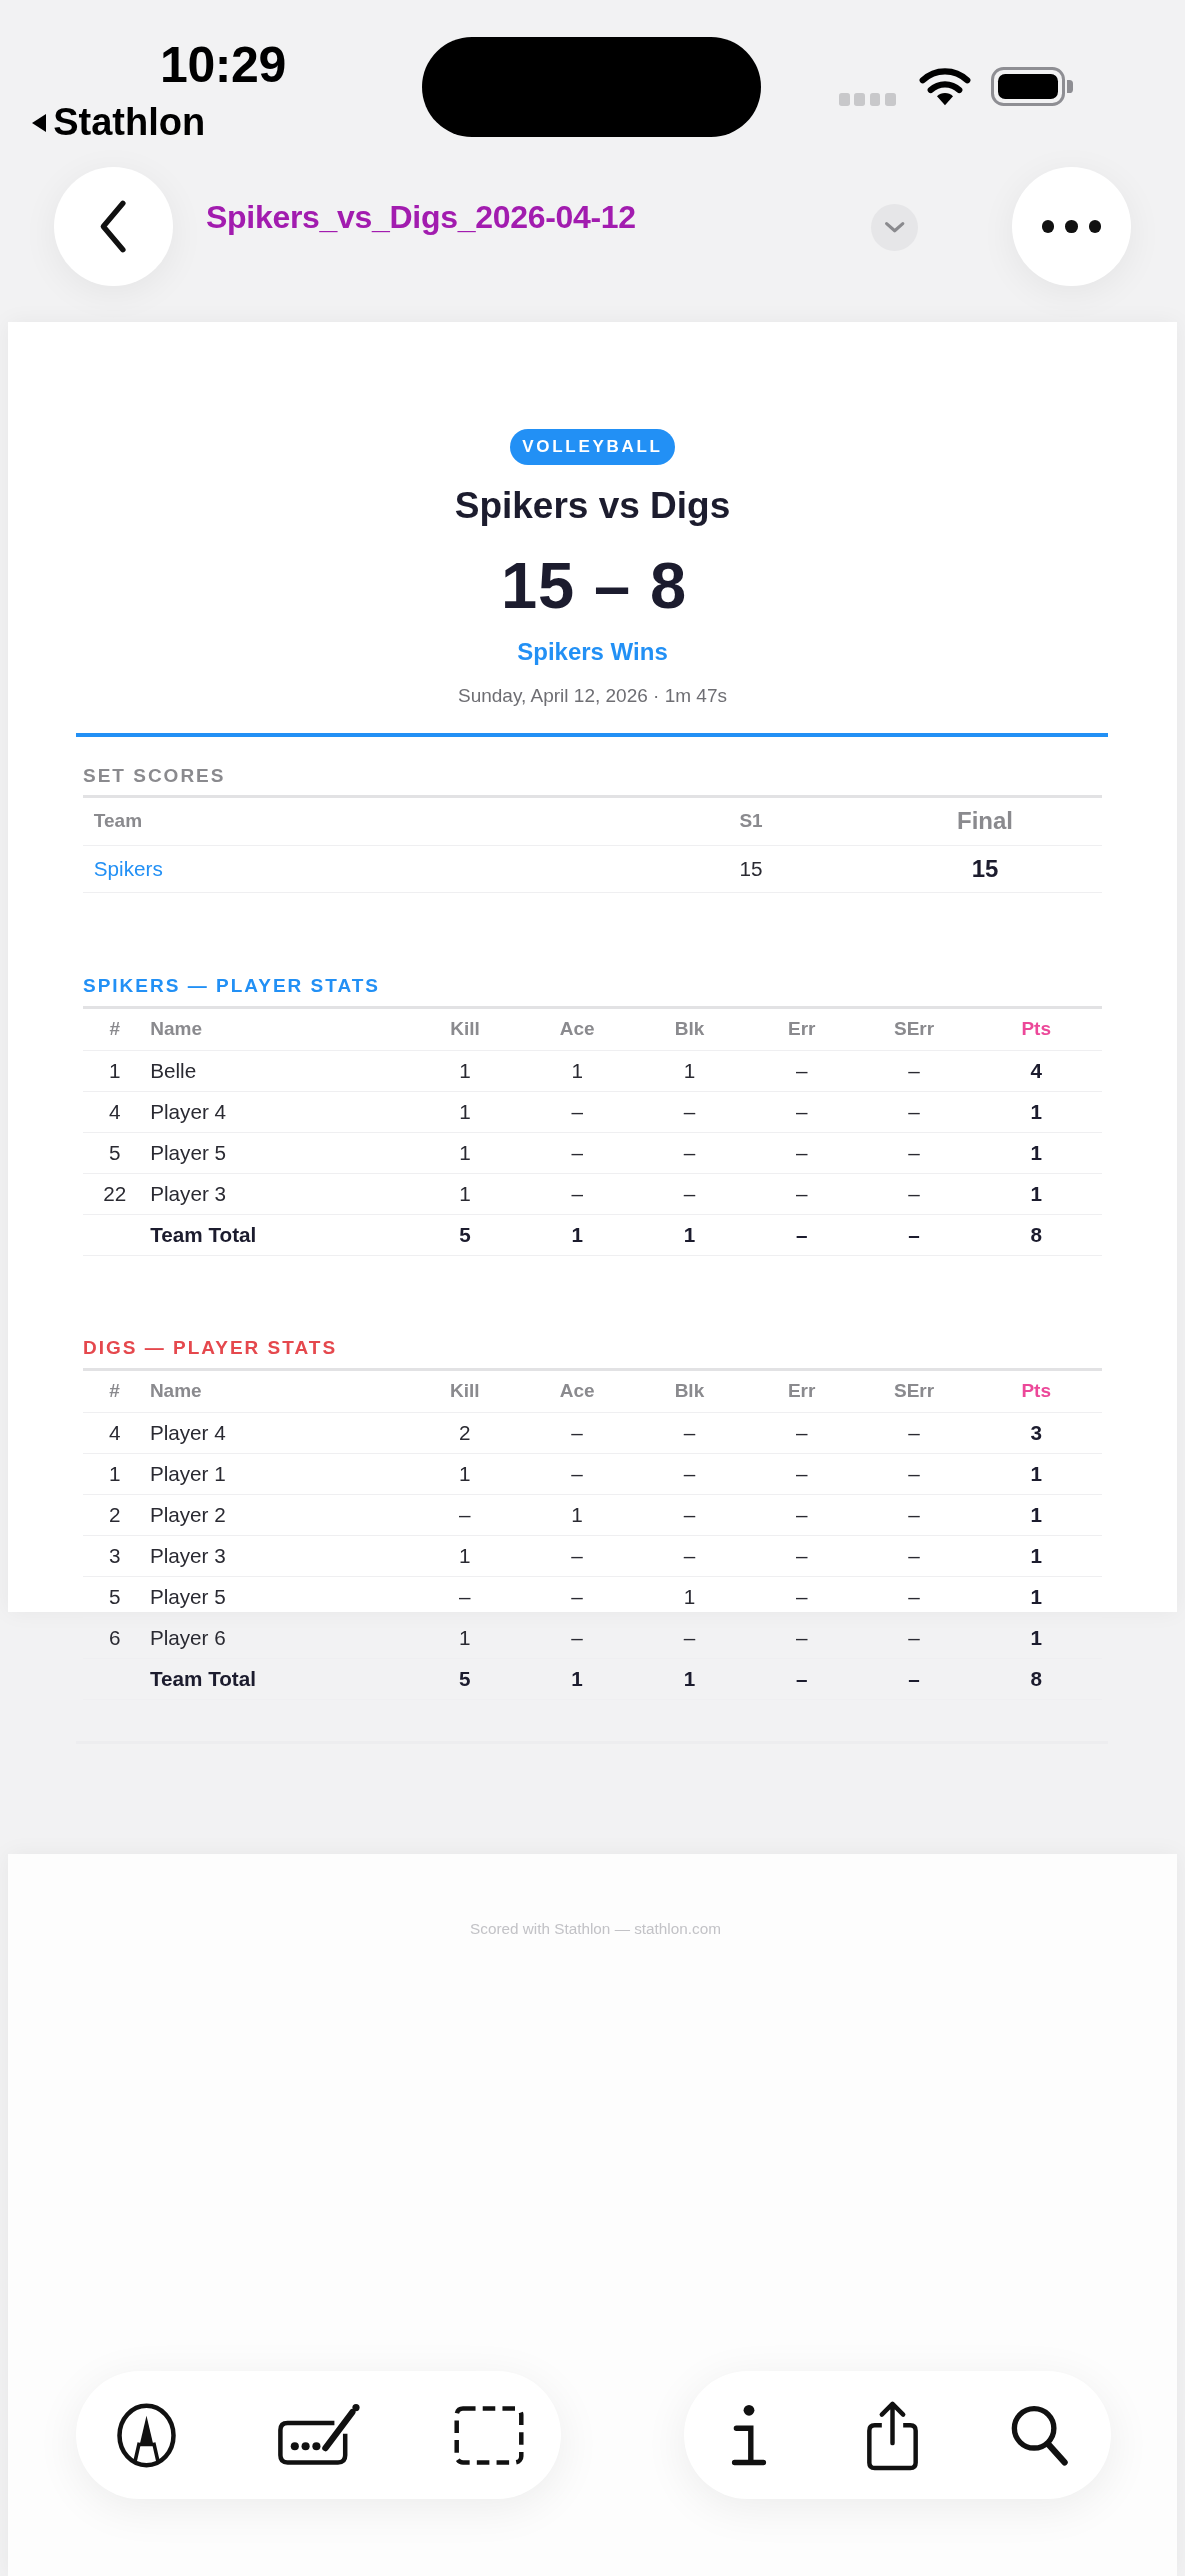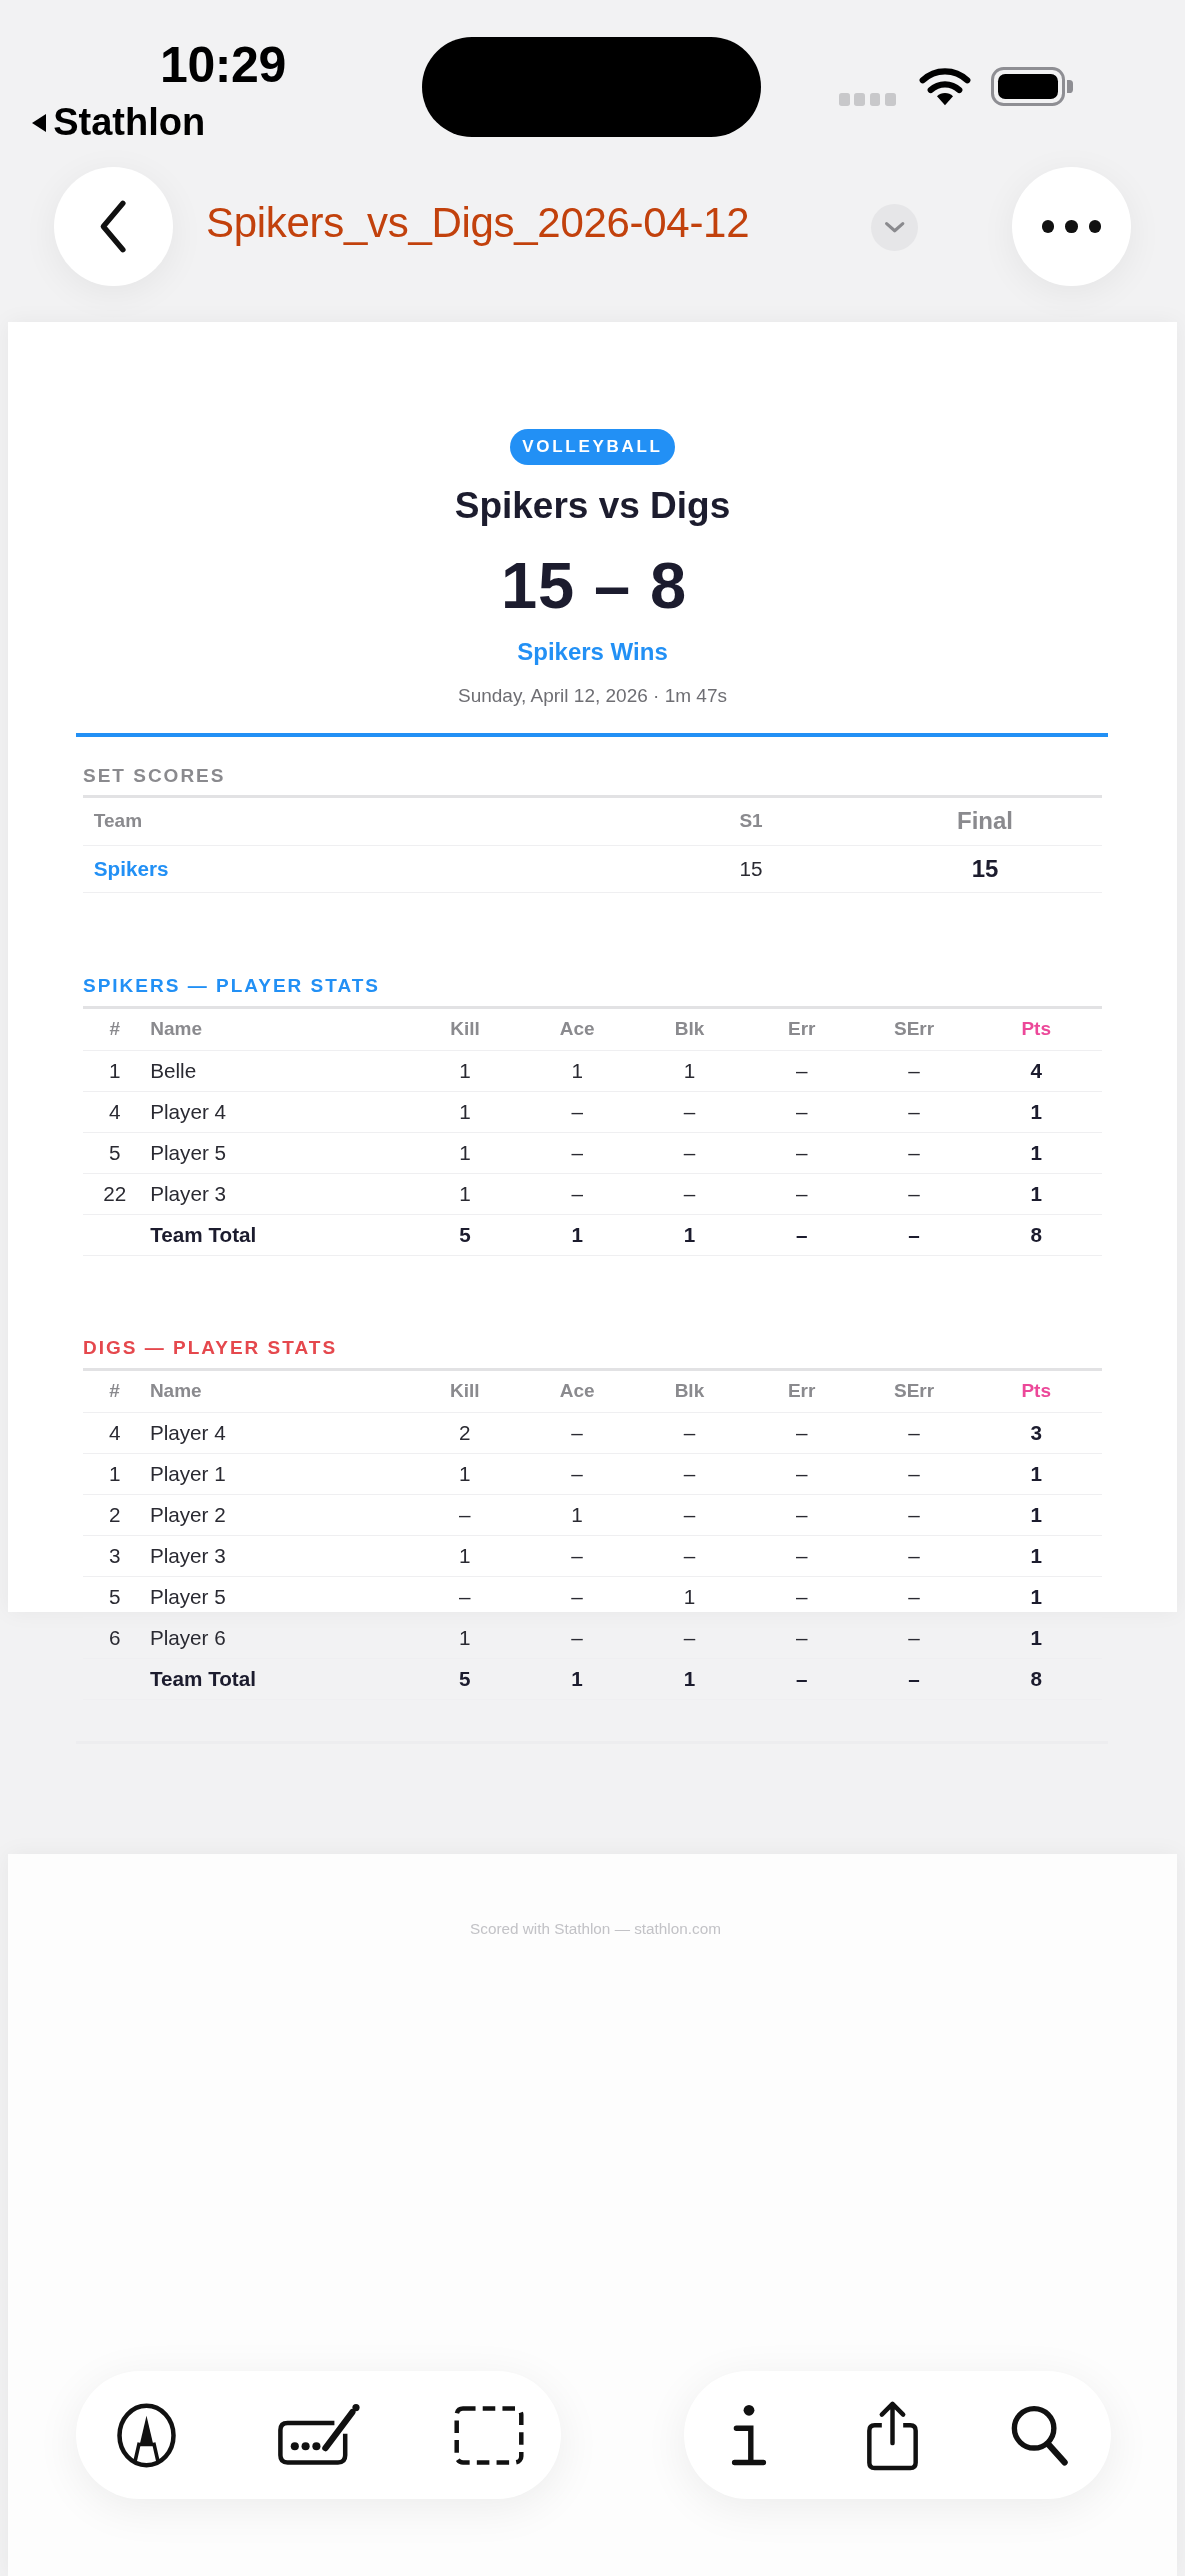--- a/index.html
+++ b/index.html
@@ -50,21 +50,21 @@
     position: absolute; width: 119px; height: 119px; border-radius: 50%;
     background: #fff; box-shadow: 0 7.2px 36px rgba(0,0,0,0.06);
     display: flex; align-items: center; justify-content: center;
   }
   .back-btn { left: 54px; top: 167px; }
   .more-btn { left: 1012px; top: 167px; }
   .more-dots { display: flex; gap: 10.8px; }
   .more-dots span { width: 12.6px; height: 12.6px; background: #111; border-radius: 50%; }
   .doc-title {
     position: absolute; left: 206px; top: 199px;
-    font-size: 42px; font-weight: 400; color: #c2410c; letter-spacing: -0.3px;
+    font-size: 32px; font-weight: 700; color: #a21caf; letter-spacing: -0.3px;
   }
   .title-chevron {
     position: absolute; left: 871px; top: 204px; width: 47px; height: 47px;
     border-radius: 50%; background: #e6e6e8;
     display: flex; align-items: center; justify-content: center;
   }
 
   
   .page {
     position: absolute; left: 8px; width: 1169px; background: #fff;
@@ -119,21 +119,21 @@
   td { font-size: 20.7px; color: #2a2a32; }
 
   .sets-table th, .sets-table td { height: 47px; }
   .sets-table th:first-child, .sets-table td:first-child { text-align: left; padding-left: 10.8px; }
   .sets-table .c-s1 { width: 108px; text-align: center; }
   .sets-table .c-final { width: 108px; text-align: center; }
   .sets-table .sp-s1 { width: 377px; }
   .sets-table .sp-end { width: 126px; }
   .sets-table th.c-final { font-size: 24px; }
   .sets-table td.c-final { font-weight: 700; font-size: 24px; color: #1c1c2e; }
-  .team-blue { color: #2290f5; font-weight: 700; }
+  .team-blue { color: #2290f5; font-weight: 400; }
   .team-red { color: #e5484d; font-weight: 700; }
 
   .stats-table th, .stats-table td { height: 41px; text-align: center; }
   .stats-table .c-num { width: 65px; }
   .stats-table .c-name { width: 269px; text-align: left; padding-left: 3.6px; }
   .stats-table .c-stat { width: 115px; }
   .stats-table .c-pts { width: 135px; font-weight: 700; color: #1c1c2e; }
   .stats-table th.c-pts { color: #ec4899; }
   .stats-table tr.total td { font-weight: 700; color: #1c1c2e; }
 

